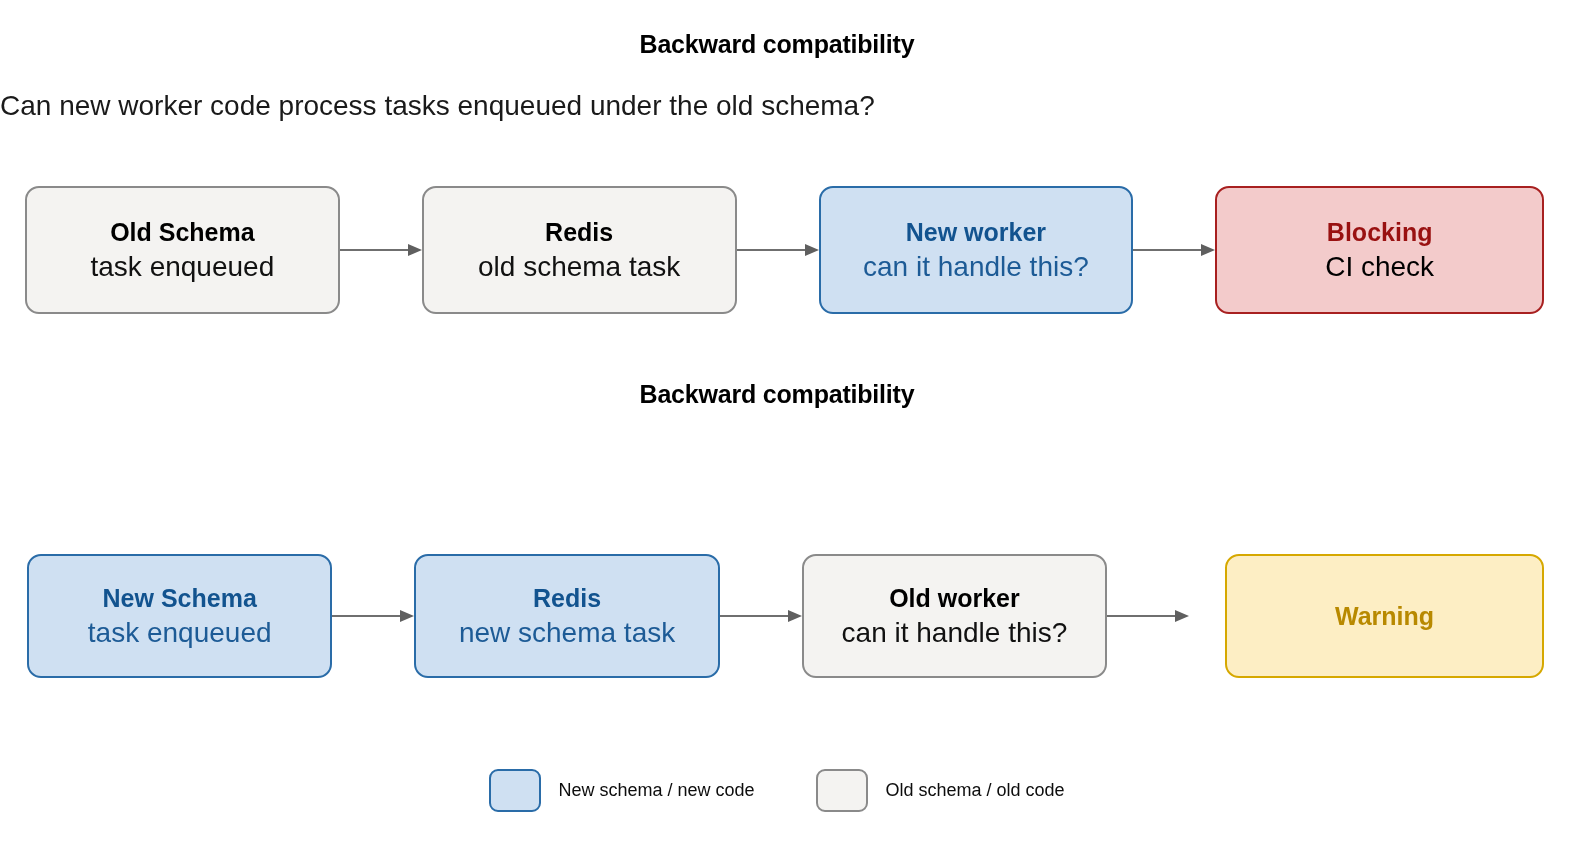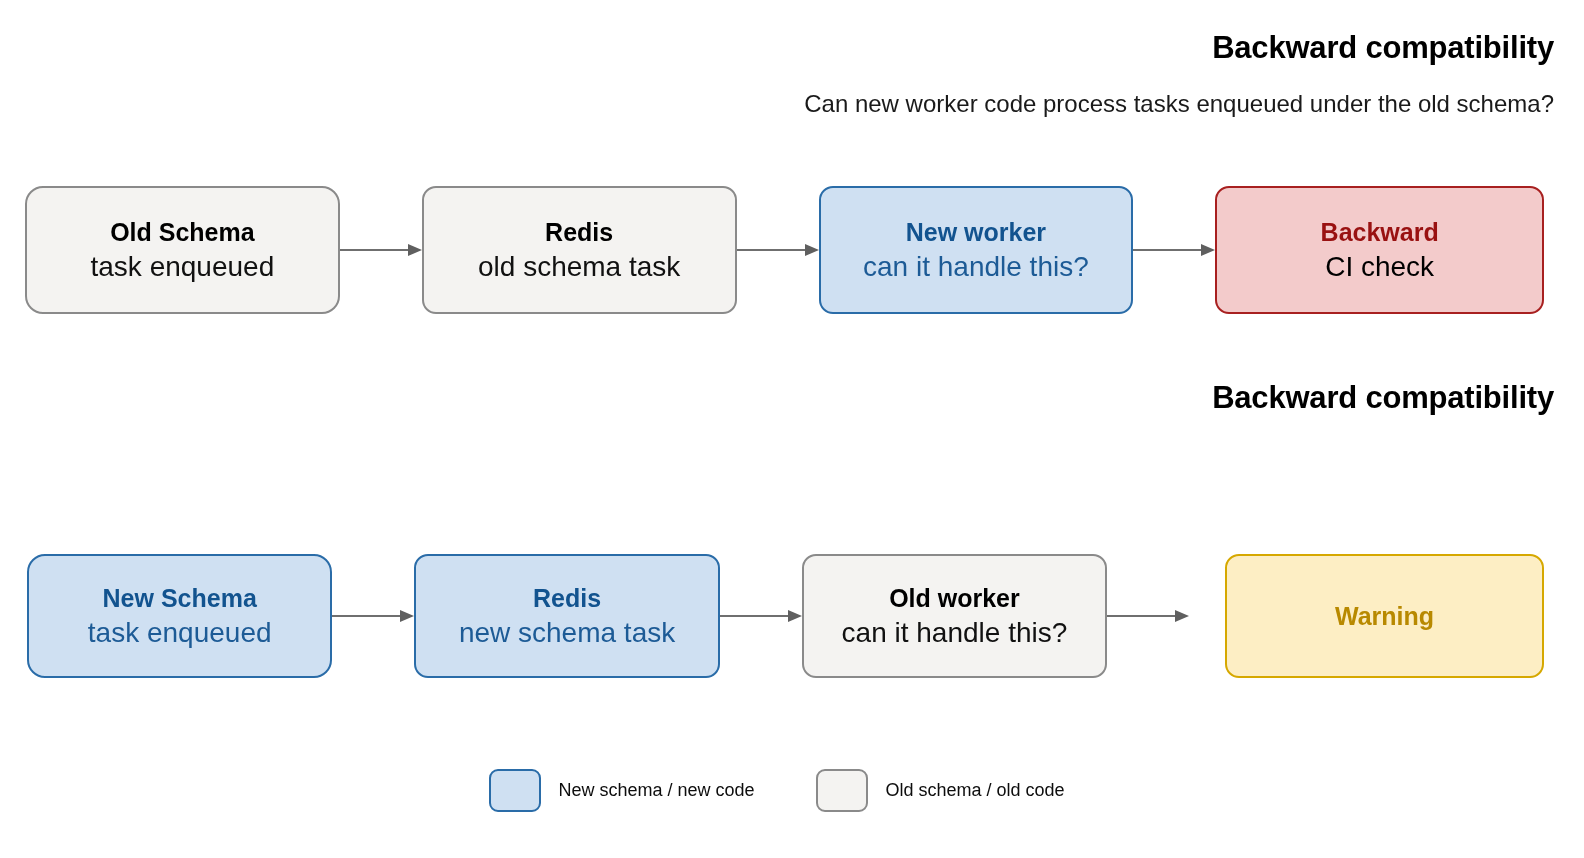--- a/index.html
+++ b/index.html
@@ -21,33 +21,33 @@
     position: relative;
     width: 1584px;
     height: 858px;
   }
 
   
   .section-title {
     position: absolute;
     left: 0;
     width: 1554px;
-    text-align: right;
-    font-size: 31px;
+    text-align: center;
+    font-size: 25px;
     font-weight: bold;
     letter-spacing: -0.2px;
     color: #000000;
     white-space: nowrap;
   }
   .section-subtitle {
     position: absolute;
     left: 0;
     width: 1554px;
-    text-align: right;
-    font-size: 24px;
+    text-align: left;
+    font-size: 28px;
     font-weight: normal;
     color: #1a1a1a;
     white-space: nowrap;
   }
 
   #title-backward { top: 30px; }
   #subtitle-backward { top: 90px; }
   #title-forward { top: 380px; }
   #subtitle-forward { top: 440px; }
 
@@ -92,21 +92,21 @@
   }
   .node .node-sub {
     font-size: 28px;
     font-weight: normal;
     line-height: 1.25;
     margin-top: 2px;
     white-space: nowrap;
   }
 
   
-  .w-1 { width: 316px; border-radius: 18px; }
+  .w-1 { width: 316px; }
   .w-2 { width: 316px; }
   .w-3 { width: 316px; }
   .w-4 { width: 330px; }
 
   
   .node.theme-neutral {
     background: #f4f3f1;
     border-color: #8a8a8a;
   }
   .node.theme-neutral .node-title { color: #000000; }
@@ -226,21 +226,21 @@
     <div class="connector">
       <span>
         <svg width="82" height="16" viewBox="0 0 82 16" aria-hidden="true">
           <line x1="0" y1="8" x2="70" y2="8" stroke="#6f6f6f" stroke-width="2.2"></line>
           <polygon points="68,2 82,8 68,14" fill="#5f5f5f"></polygon>
         </svg>
       </span>
     </div>
 
     <div class="node theme-red w-4">
-      <div class="node-title">Backward</div>
+      <div class="node-title">Blocking</div>
       <div class="node-sub">CI check</div>
     </div>
 
   </div>
 
   <div class="section-title" id="title-forward">Backward compatibility</div>
 
   <div class="flow-row" id="row-forward">
 
     <div class="node theme-blue w-1">

